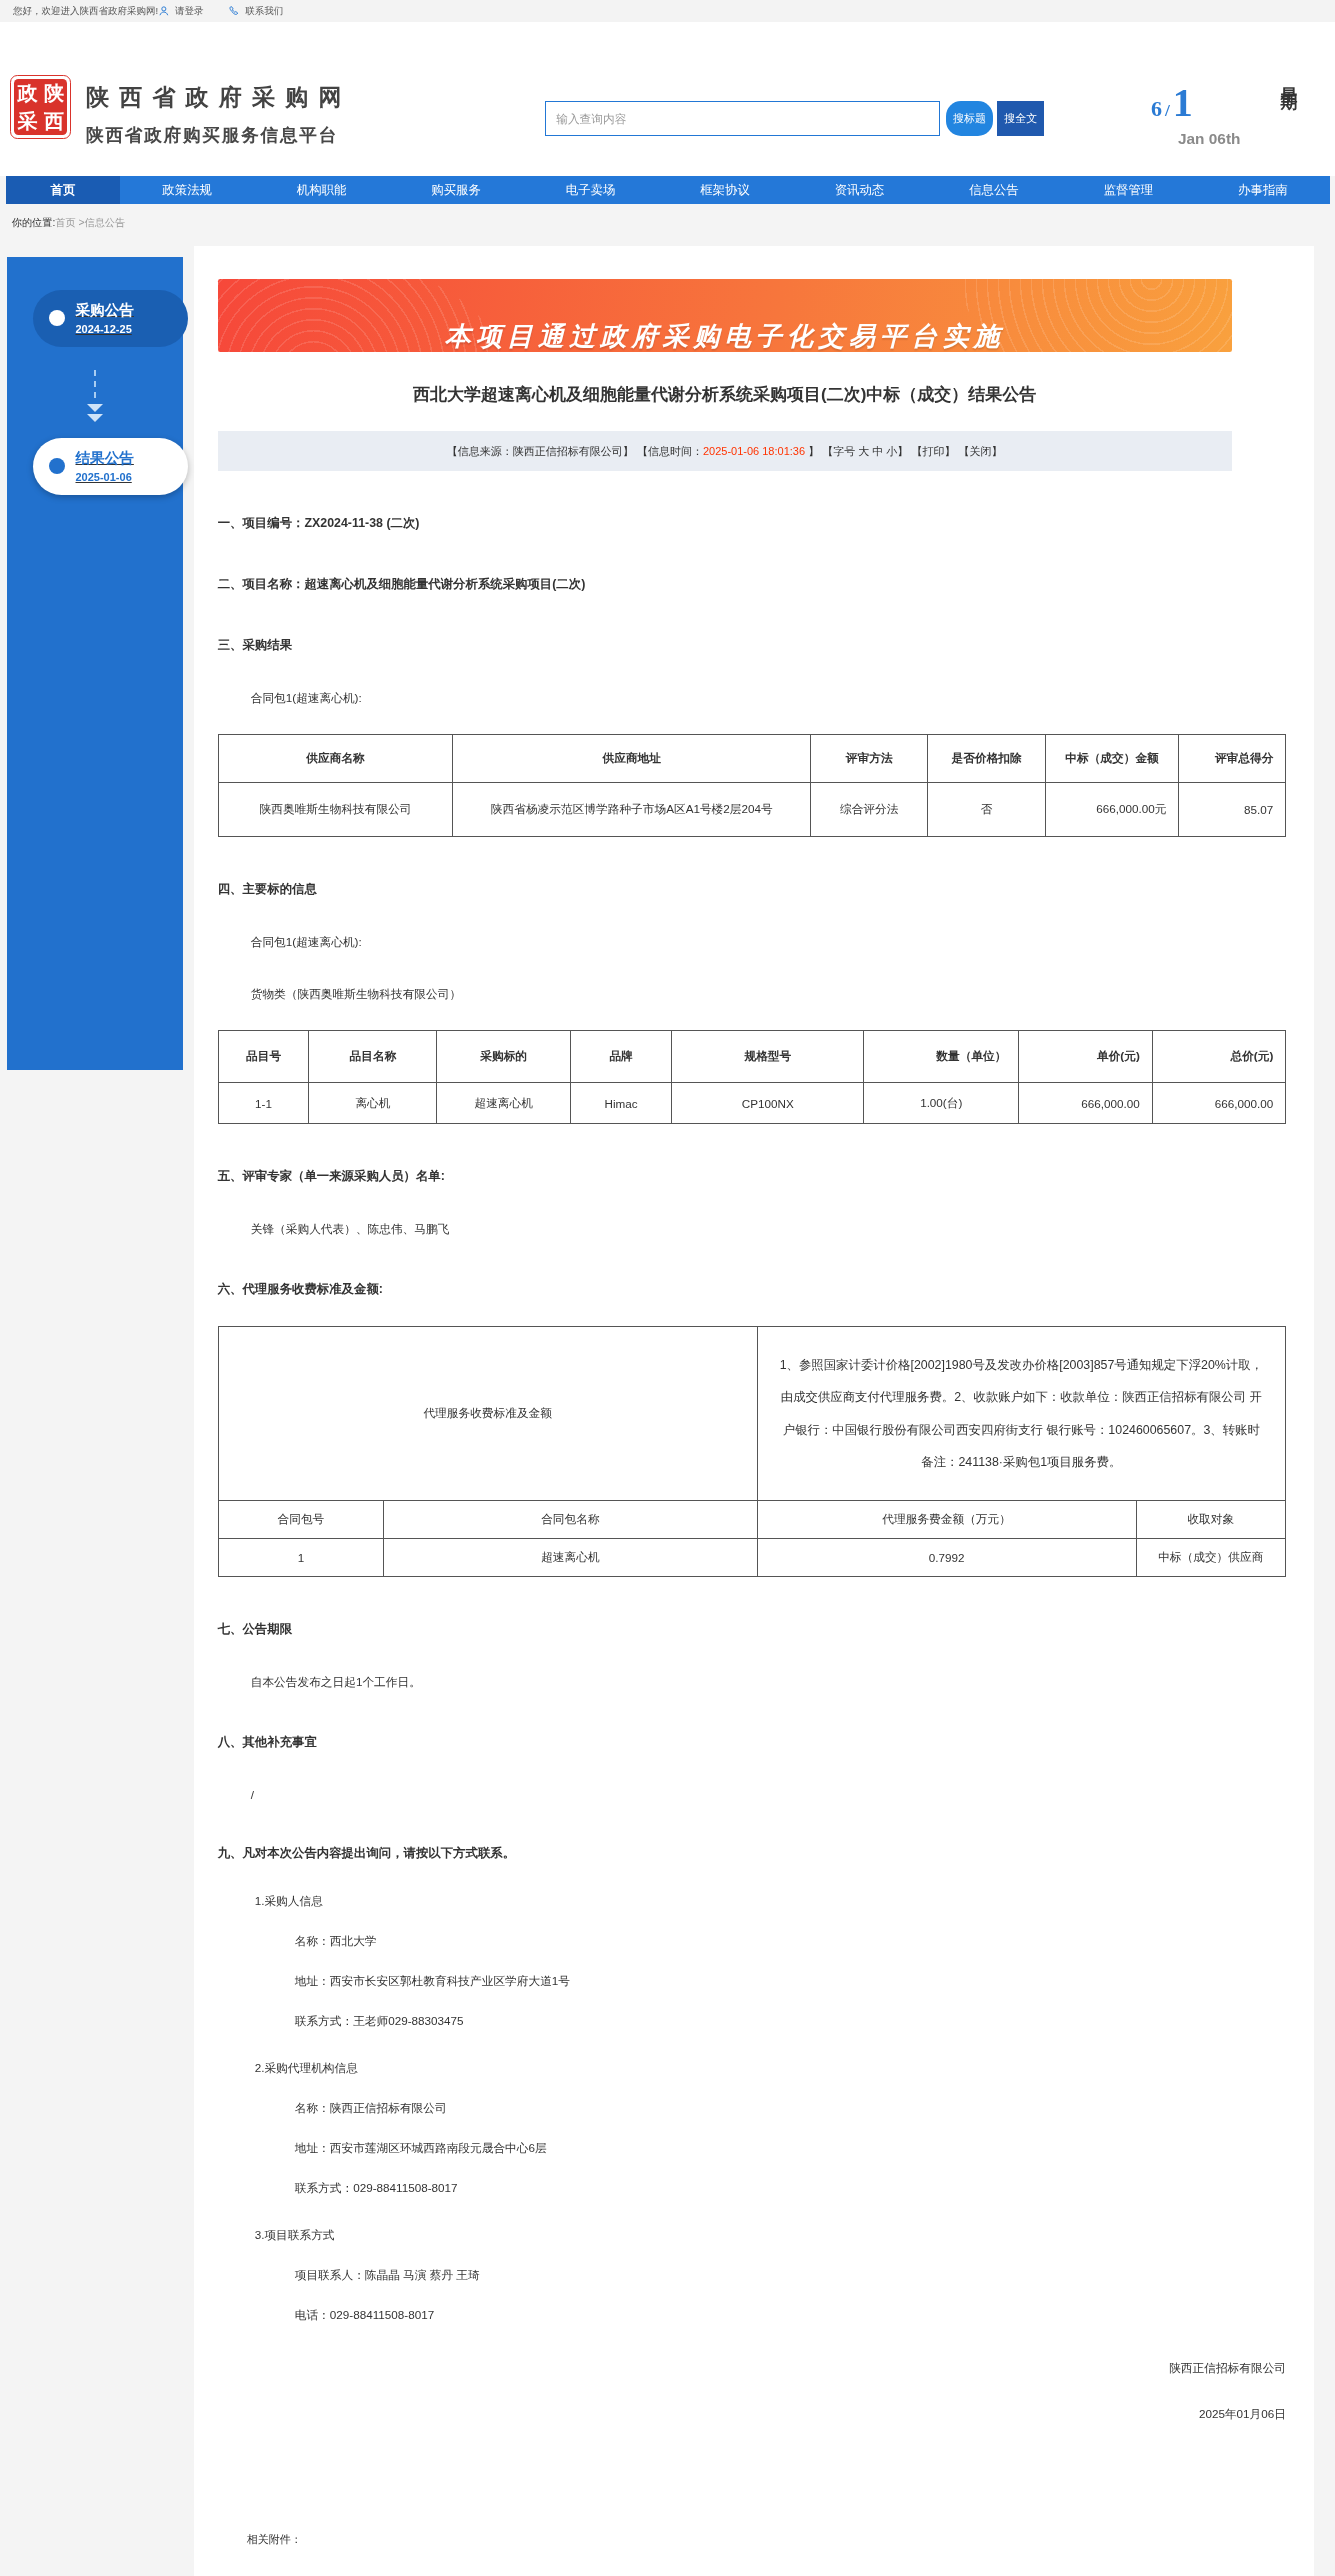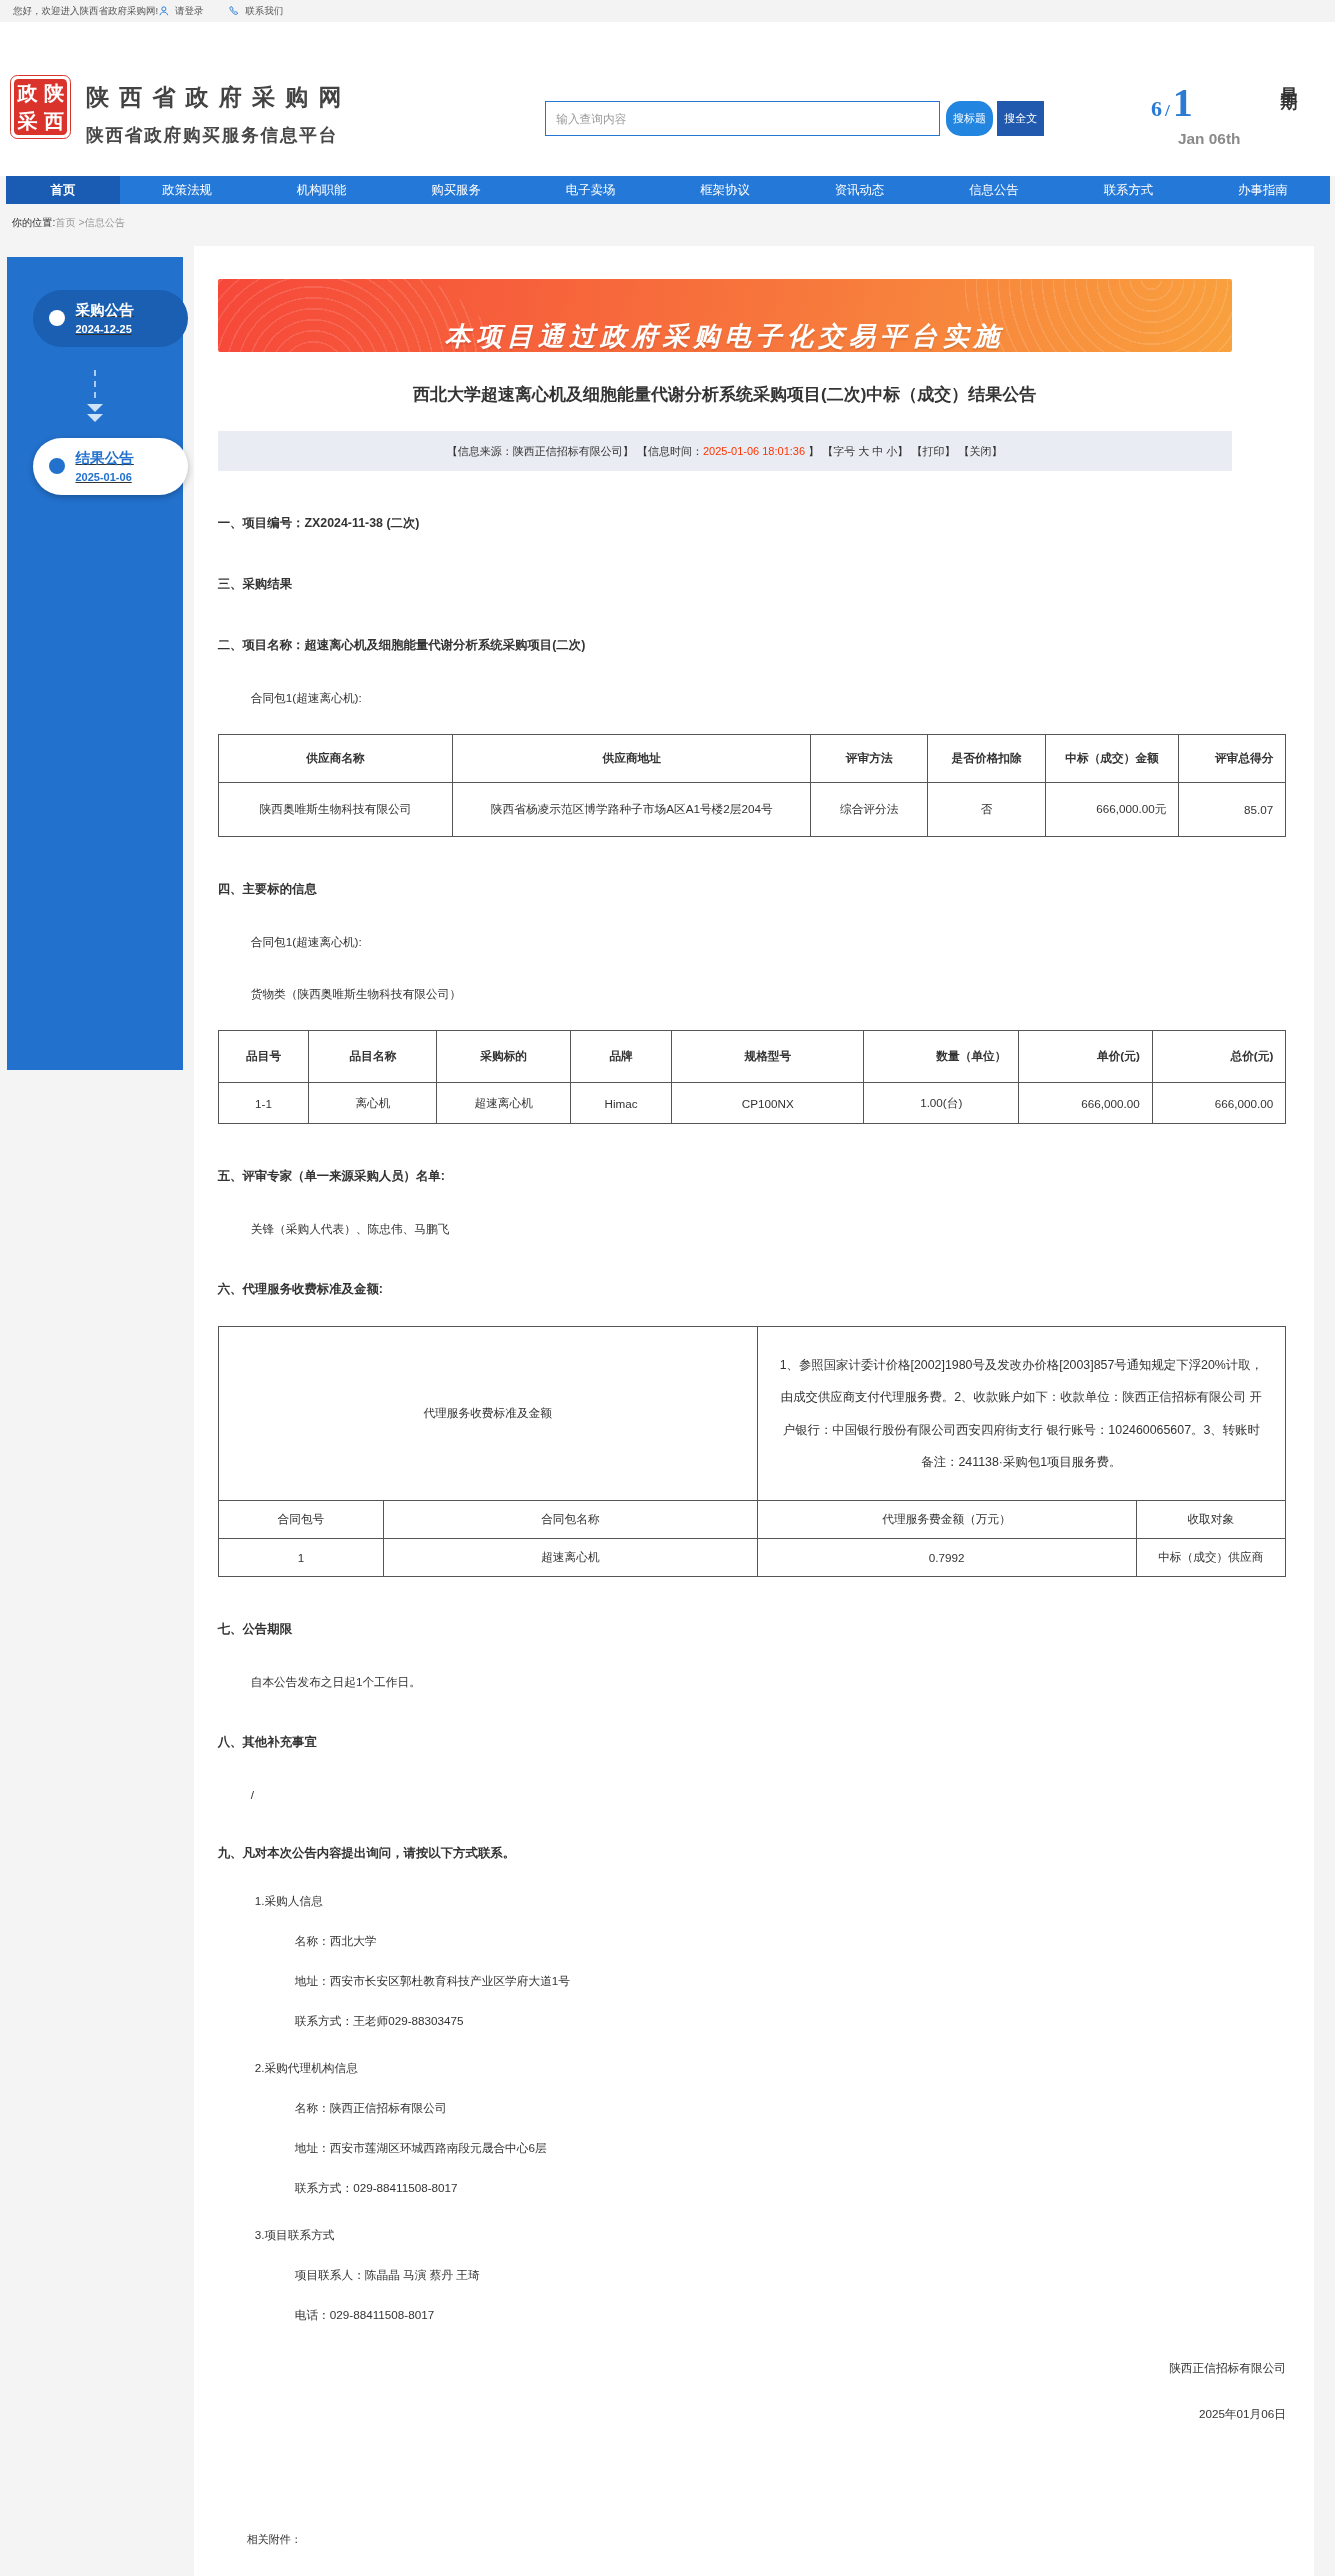--- a/index.html
+++ b/index.html
@@ -160,21 +160,21 @@
 
 <div class="navbar">
   <div class="nav-item active">首页</div>
   <div class="nav-item">政策法规</div>
   <div class="nav-item">机构职能</div>
   <div class="nav-item">购买服务</div>
   <div class="nav-item">电子卖场</div>
   <div class="nav-item">框架协议</div>
   <div class="nav-item">资讯动态</div>
   <div class="nav-item">信息公告</div>
-  <div class="nav-item">联系方式</div>
+  <div class="nav-item">监督管理</div>
   <div class="nav-item">办事指南</div>
 </div>
 
 <div class="breadcrumb">
   <span>你的位置:</span><span class="bc-link">首页</span> <span class="bc-cur">&gt;</span><span class="bc-cur">信息公告</span>
 </div>
 
 <div class="layout">
 
   <aside class="sidebar">
@@ -208,22 +208,22 @@
       <div class="metabar">
         <span>【信息来源：陕西正信招标有限公司】</span>
         <span>【信息时间：</span><span class="red">2025-01-06 18:01:36</span><span> 】</span>
         <span class="ctrl">【字号 大 中 小】</span>
         <span class="ctrl">【打印】</span>
         <span class="ctrl">【关闭】</span>
       </div>
     </div>
 
     <div class="sec">一、项目编号：ZX2024-11-38 (二次)</div>
+    <div class="sec">二、项目名称：超速离心机及细胞能量代谢分析系统采购项目(二次)</div>
     <div class="sec">三、采购结果</div>
-    <div class="sec">二、项目名称：超速离心机及细胞能量代谢分析系统采购项目(二次)</div>
     <div class="sub">合同包1(超速离心机):</div>
 
     <table class="tbl t1">
       <colgroup>
           <col style="width:22%">
           <col style="width:33.5%">
           <col style="width:11%">
           <col style="width:11%">
           <col style="width:12.5%">
           <col style="width:10%">

